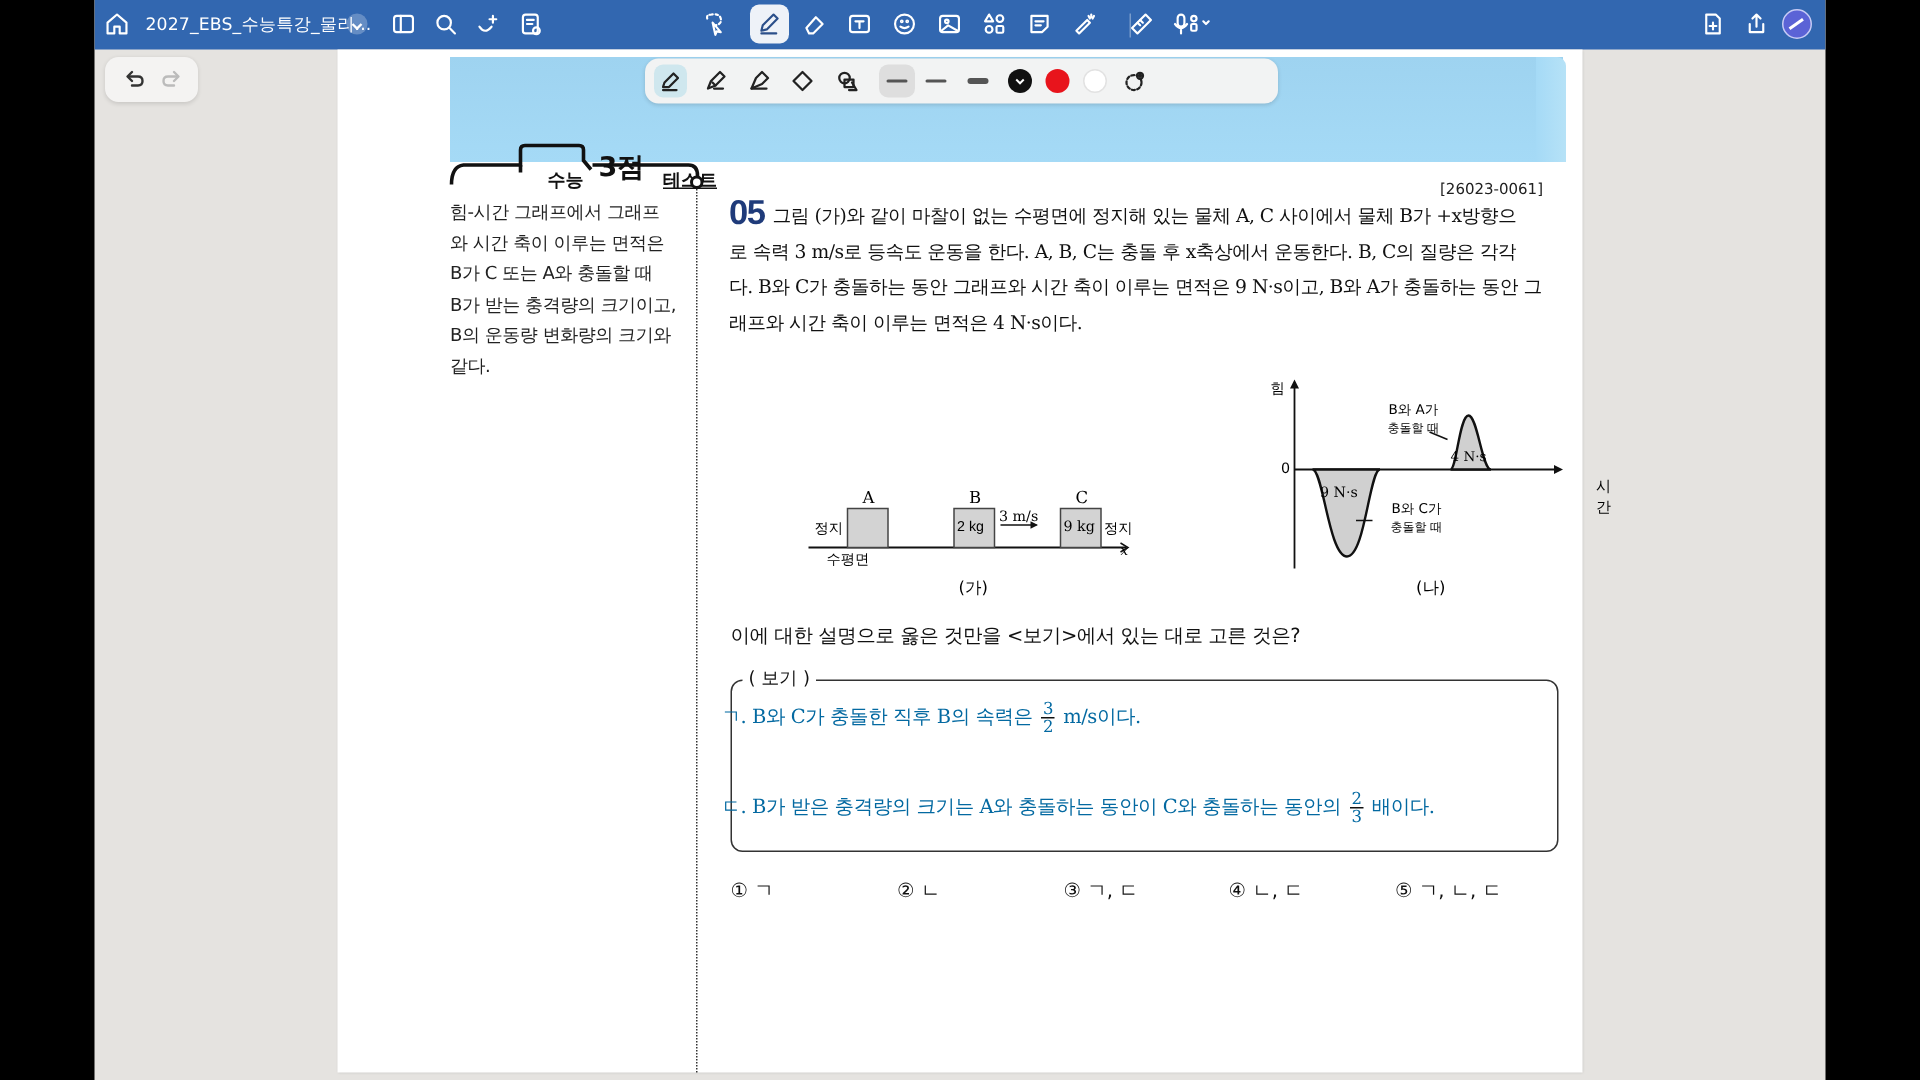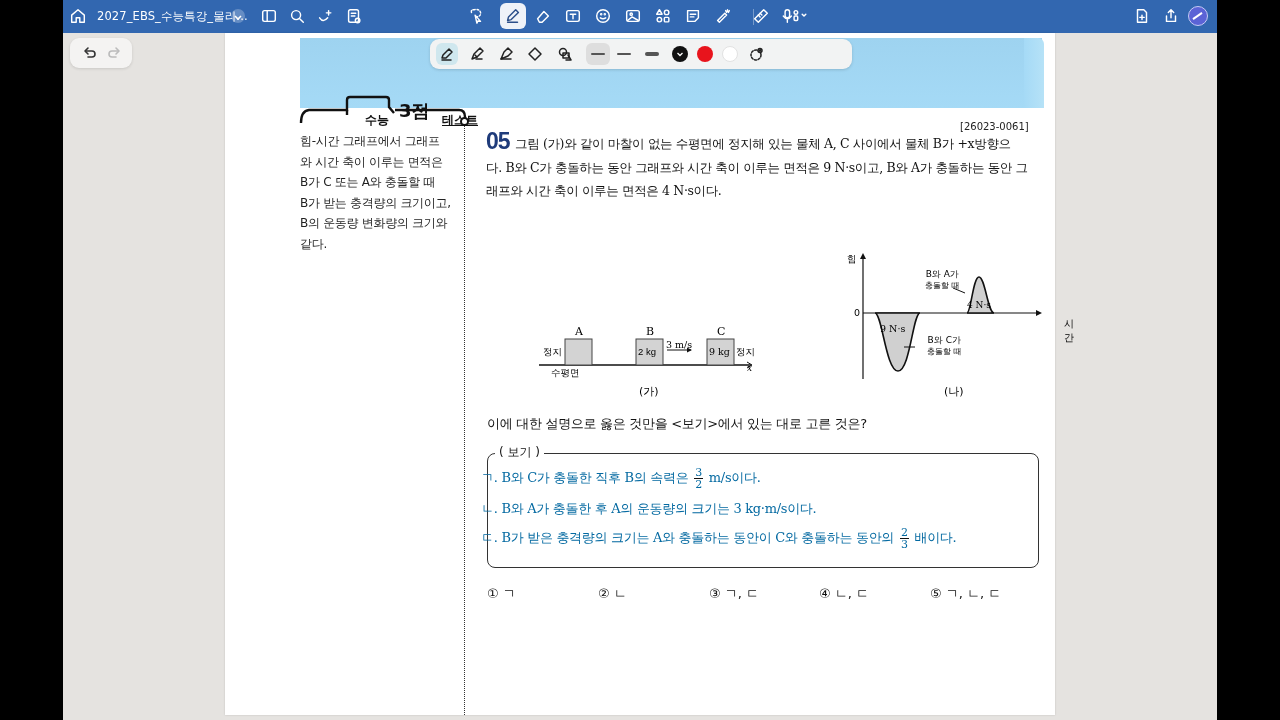--- a/index.html
+++ b/index.html
@@ -283,20 +283,21 @@
       <div class="note-line">B가 C 또는 A와 충돌할 때</div>
       <div class="note-line">B가 받는 충격량의 크기이고,</div>
       <div class="note-line">B의 운동량 변화량의 크기와</div>
       <div class="note-line">같다.</div>
     </div>
 
     <div class="qcode">[26023-0061]</div>
     <div class="qnum">05</div>
     <div class="qtext">
       <div class="qline first">그림 (가)와 같이 마찰이 없는 수평면에 정지해 있는 물체 A, C 사이에서 물체 B가 +x방향으</div>
+      <div class="qline">로 속력 3 m/s로 등속도 운동을 한다. A, B, C는 충돌 후 x축상에서 운동한다. B, C의 질량은 각각</div>
       <div class="qline">다. B와 C가 충돌하는 동안 그래프와 시간 축이 이루는 면적은 9 N·s이고, B와 A가 충돌하는 동안 그</div>
       <div class="qline">래프와 시간 축이 이루는 면적은 4 N·s이다.</div>
     </div>
 
     <svg class="diag" style="left:300px; top:288px;" width="235" height="80" viewBox="0 0 235 80">
       <line x1="14" y1="44" x2="226" y2="44" stroke="#111" stroke-width="1.3"></line>
       <path d="M222 41 L227 44 L222 47" stroke="#111" fill="none" stroke-width="1"></path>
       <rect x="40" y="18" width="27" height="26" fill="#d3d3d3" stroke="#444" stroke-width="1"></rect>
       <rect x="111" y="18" width="27" height="26" fill="#d3d3d3" stroke="#444" stroke-width="1"></rect>
       <rect x="182" y="18" width="27" height="26" fill="#d3d3d3" stroke="#444" stroke-width="1"></rect>
@@ -344,24 +345,20 @@
 
     <div class="bogi-box"></div>
     <div class="bogi-title">( <span>보기</span> )</div>
 
     <div class="bogi-item" style="top:434px;">
       <span>ㄱ.</span>
       <span>B와 C가 충돌한 직후 B의 속력은</span>
       <span class="frac"><span class="num">3</span><span>2</span></span>
       <span>m/s이다.</span>
     </div>
-    <div class="bogi-item" style="top:467px;">
-      <span>ㄴ.</span>
-      <span>B와 A가 충돌한 후 A의 운동량의 크기는 3 kg·m/s이다.</span>
-    </div>
     <div class="bogi-item" style="top:494px;">
       <span>ㄷ.</span>
       <span>B가 받은 충격량의 크기는 A와 충돌하는 동안이 C와 충돌하는 동안의</span>
       <span class="frac"><span class="num">2</span><span>3</span></span>
       <span>배이다.</span>
     </div>
 
     <div class="choices">
       <div class="choice" style="left:0px">① ㄱ</div>
       <div class="choice" style="left:111px">② ㄴ</div>

